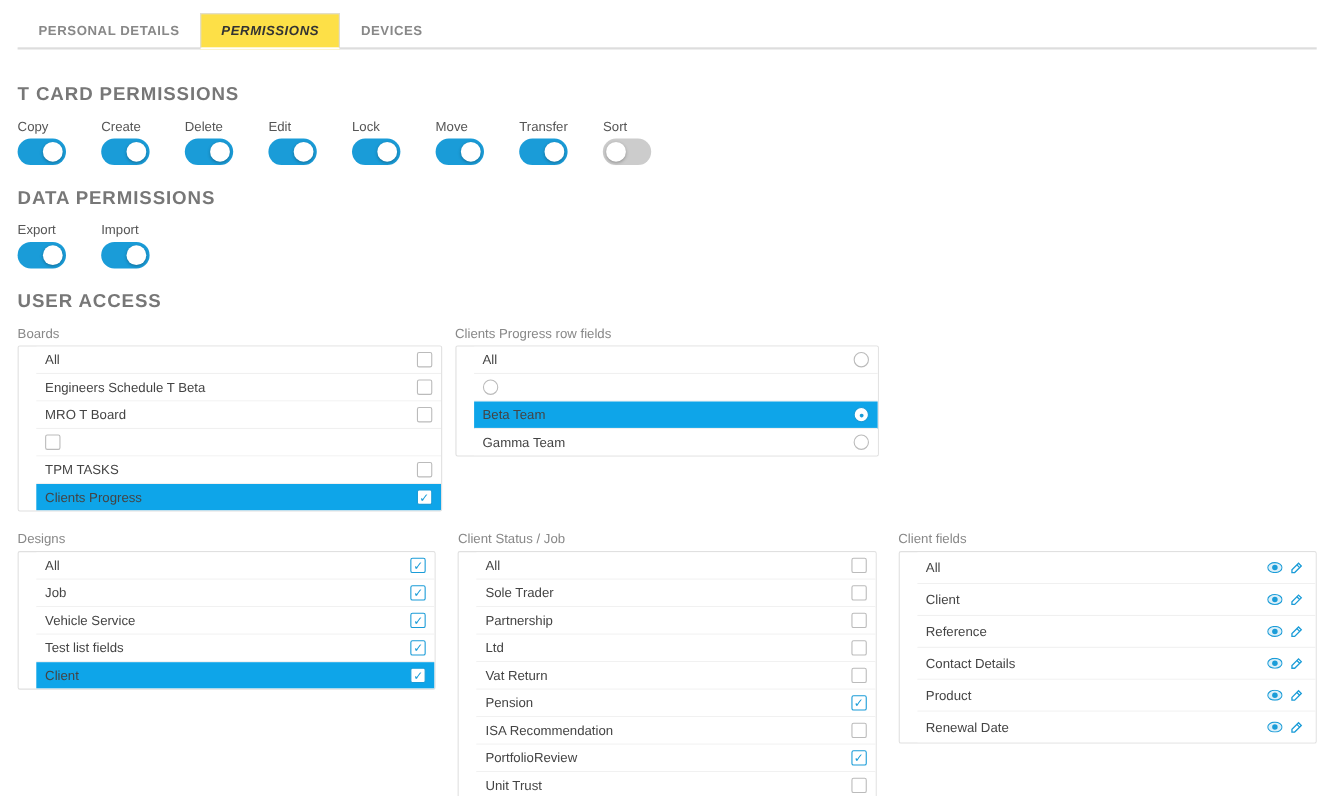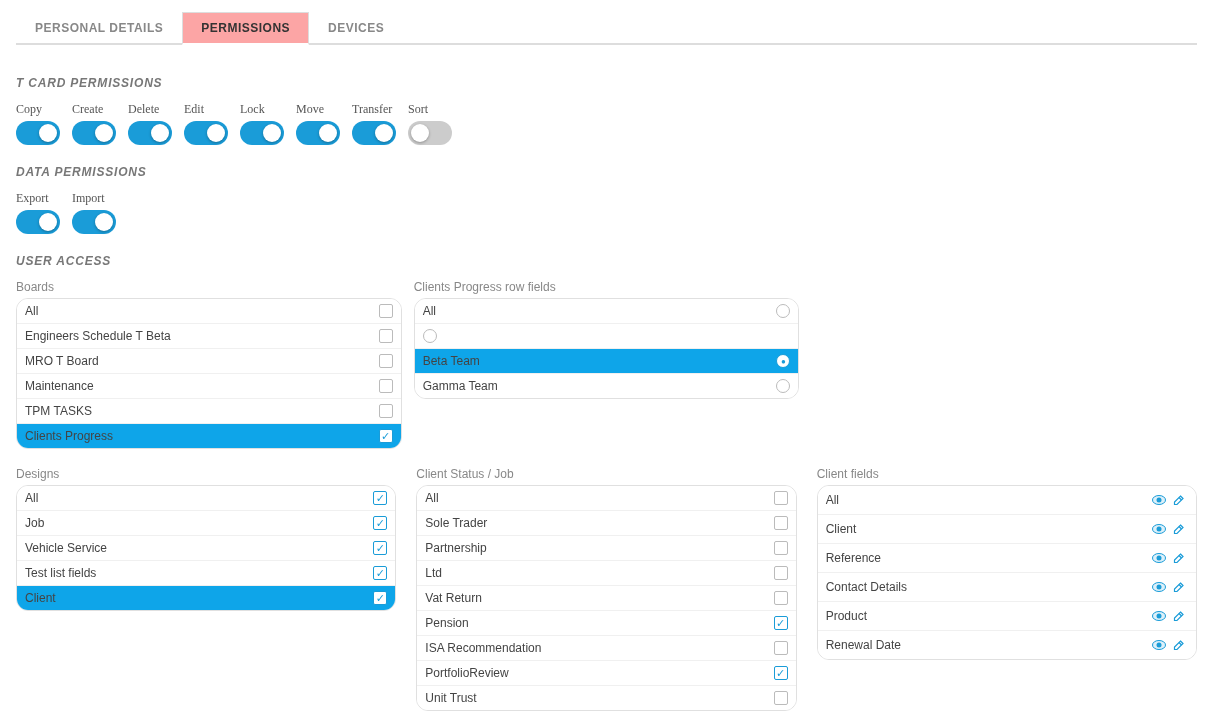--- a/index.html
+++ b/index.html
@@ -35,42 +35,41 @@
       text-transform: uppercase;
       letter-spacing: 0.5px;
       border: 1px solid transparent;
       border-bottom: none;
       background: transparent;
     }
     .tab.active {
       color: #333;
       border: 1px solid #ddd;
       border-bottom: 2px solid #fff;
-      background: #fca5a5;
+      background: #fde047;
       margin-bottom: -2px;
+      font-style: italic;
     }
     
     .section-title {
-      font-size: 12px;
+      font-size: 17px;
       font-weight: 700;
       color: #777;
       text-transform: uppercase;
       letter-spacing: 0.8px;
       margin-bottom: 12px;
-      font-style: italic;
     }
     .section {
       margin-bottom: 20px;
     }
     
     .toggle-row {
       display: flex;
-      gap: 12px;
+      gap: 32px;
       flex-wrap: wrap;
-      font-family: Liberation Serif, serif;
     }
     .toggle-item {
       display: flex;
       flex-direction: column;
       align-items: flex-start;
       gap: 4px;
     }
     .toggle-label {
       font-size: 12px;
       color: #555;
@@ -111,22 +110,23 @@
       display: flex;
       flex-direction: column;
     }
     .access-group-title {
       font-size: 12px;
       color: #888;
       margin-bottom: 4px;
     }
     .access-list {
       border: 1px solid #e0e0e0;
-      border-radius: 12px;
+      border-radius: 2px;
       overflow: hidden;
+      padding-left: 16px;
     }
     .access-row {
       display: flex;
       align-items: center;
       justify-content: space-between;
       padding: 5px 8px;
       font-size: 12px;
       color: #444;
       border-bottom: 1px solid #f0f0f0;
       background: #fff;
@@ -298,21 +298,20 @@
             </div>
             <div class="access-row">
               <span class="row-label">Engineers Schedule T Beta</span>
               <span class="checkbox-icon"></span>
             </div>
             <div class="access-row">
               <span class="row-label">MRO T Board</span>
               <span class="checkbox-icon"></span>
             </div>
             <div class="access-row">
-              <span class="row-label">Maintenance</span>
               <span class="checkbox-icon"></span>
             </div>
             <div class="access-row">
               <span class="row-label">TPM TASKS</span>
               <span class="checkbox-icon"></span>
             </div>
             <div class="access-row highlighted">
               <span class="row-label">Clients Progress</span>
               <span class="checkbox-icon checked">✓</span>
             </div>

